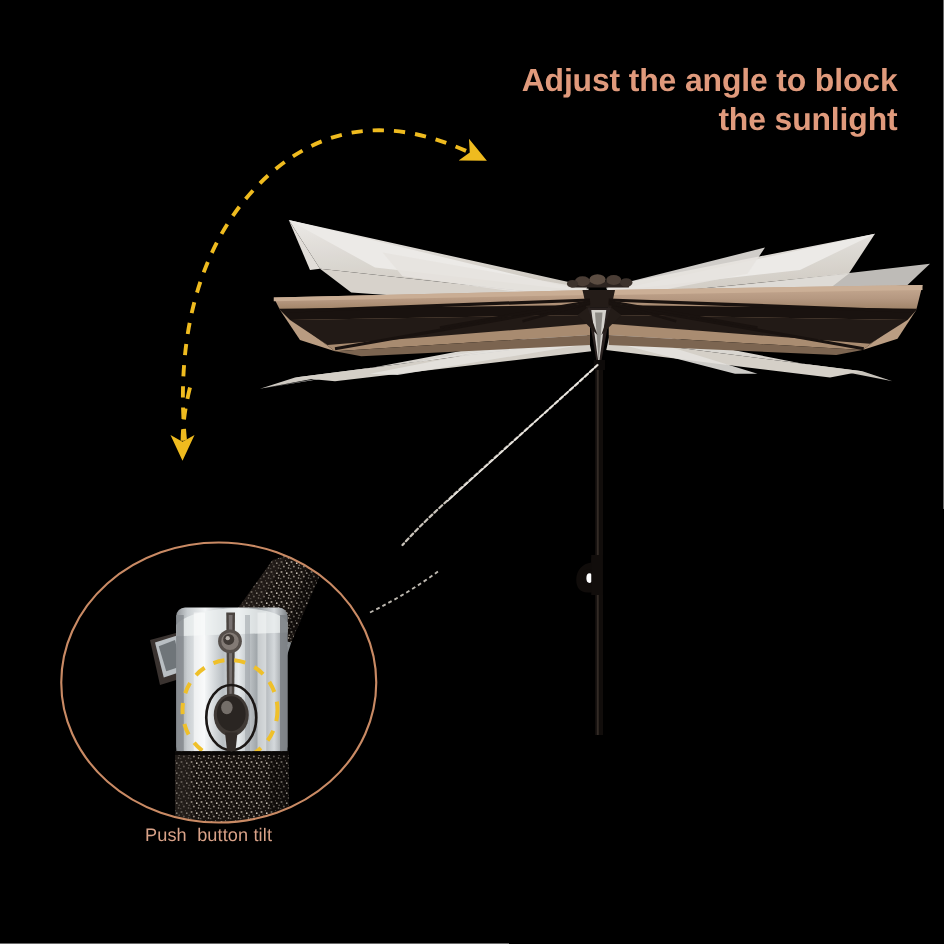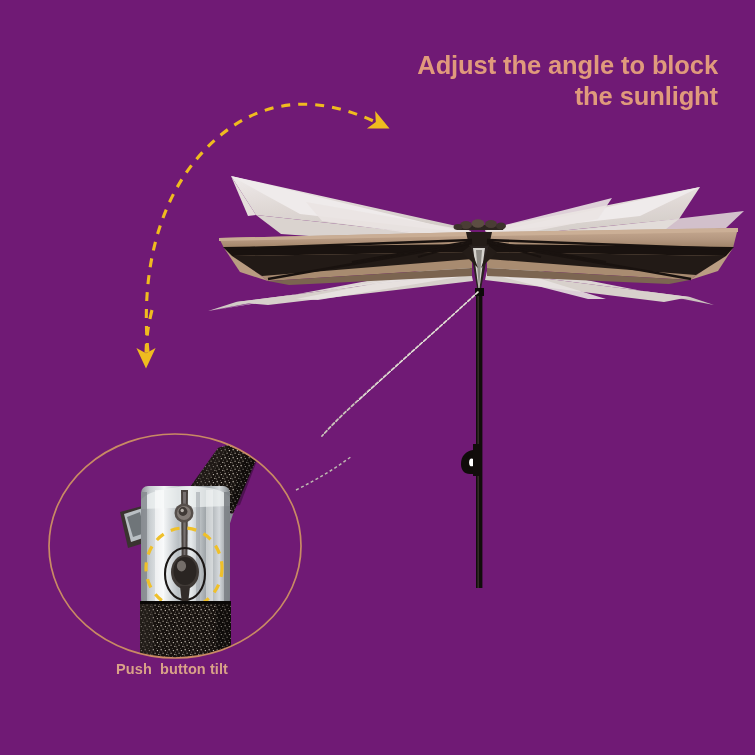--- a/index.html
+++ b/index.html
@@ -8,21 +8,21 @@
     padding: 0;
     background: #ffffff;
   }
   body {
     font-family: "Liberation Sans", sans-serif;
   }
   #page {
     position: relative;
     width: 755px;
     height: 755px;
-    background: #701a75;
+    background: #000000;
     overflow: hidden;
   }
   #scene {
     position: absolute;
     left: 0;
     top: 0;
     width: 755px;
     height: 755px;
   }
   .headline {
@@ -37,21 +37,21 @@
     line-height: 31px;
     letter-spacing: -0.1px;
     color: #e09a7c;
     white-space: pre-line;
   }
   .caption {
     position: absolute;
     left: 116px;
     top: 661px;
     font-family: "Liberation Sans", sans-serif;
-    font-weight: bold;
+    font-weight: normal;
     font-size: 14.5px;
     color: #d9a288;
     white-space: pre;
     letter-spacing: 0.1px;
   }
 </style>
 </head>
 <body>
 
 <div id="page">

